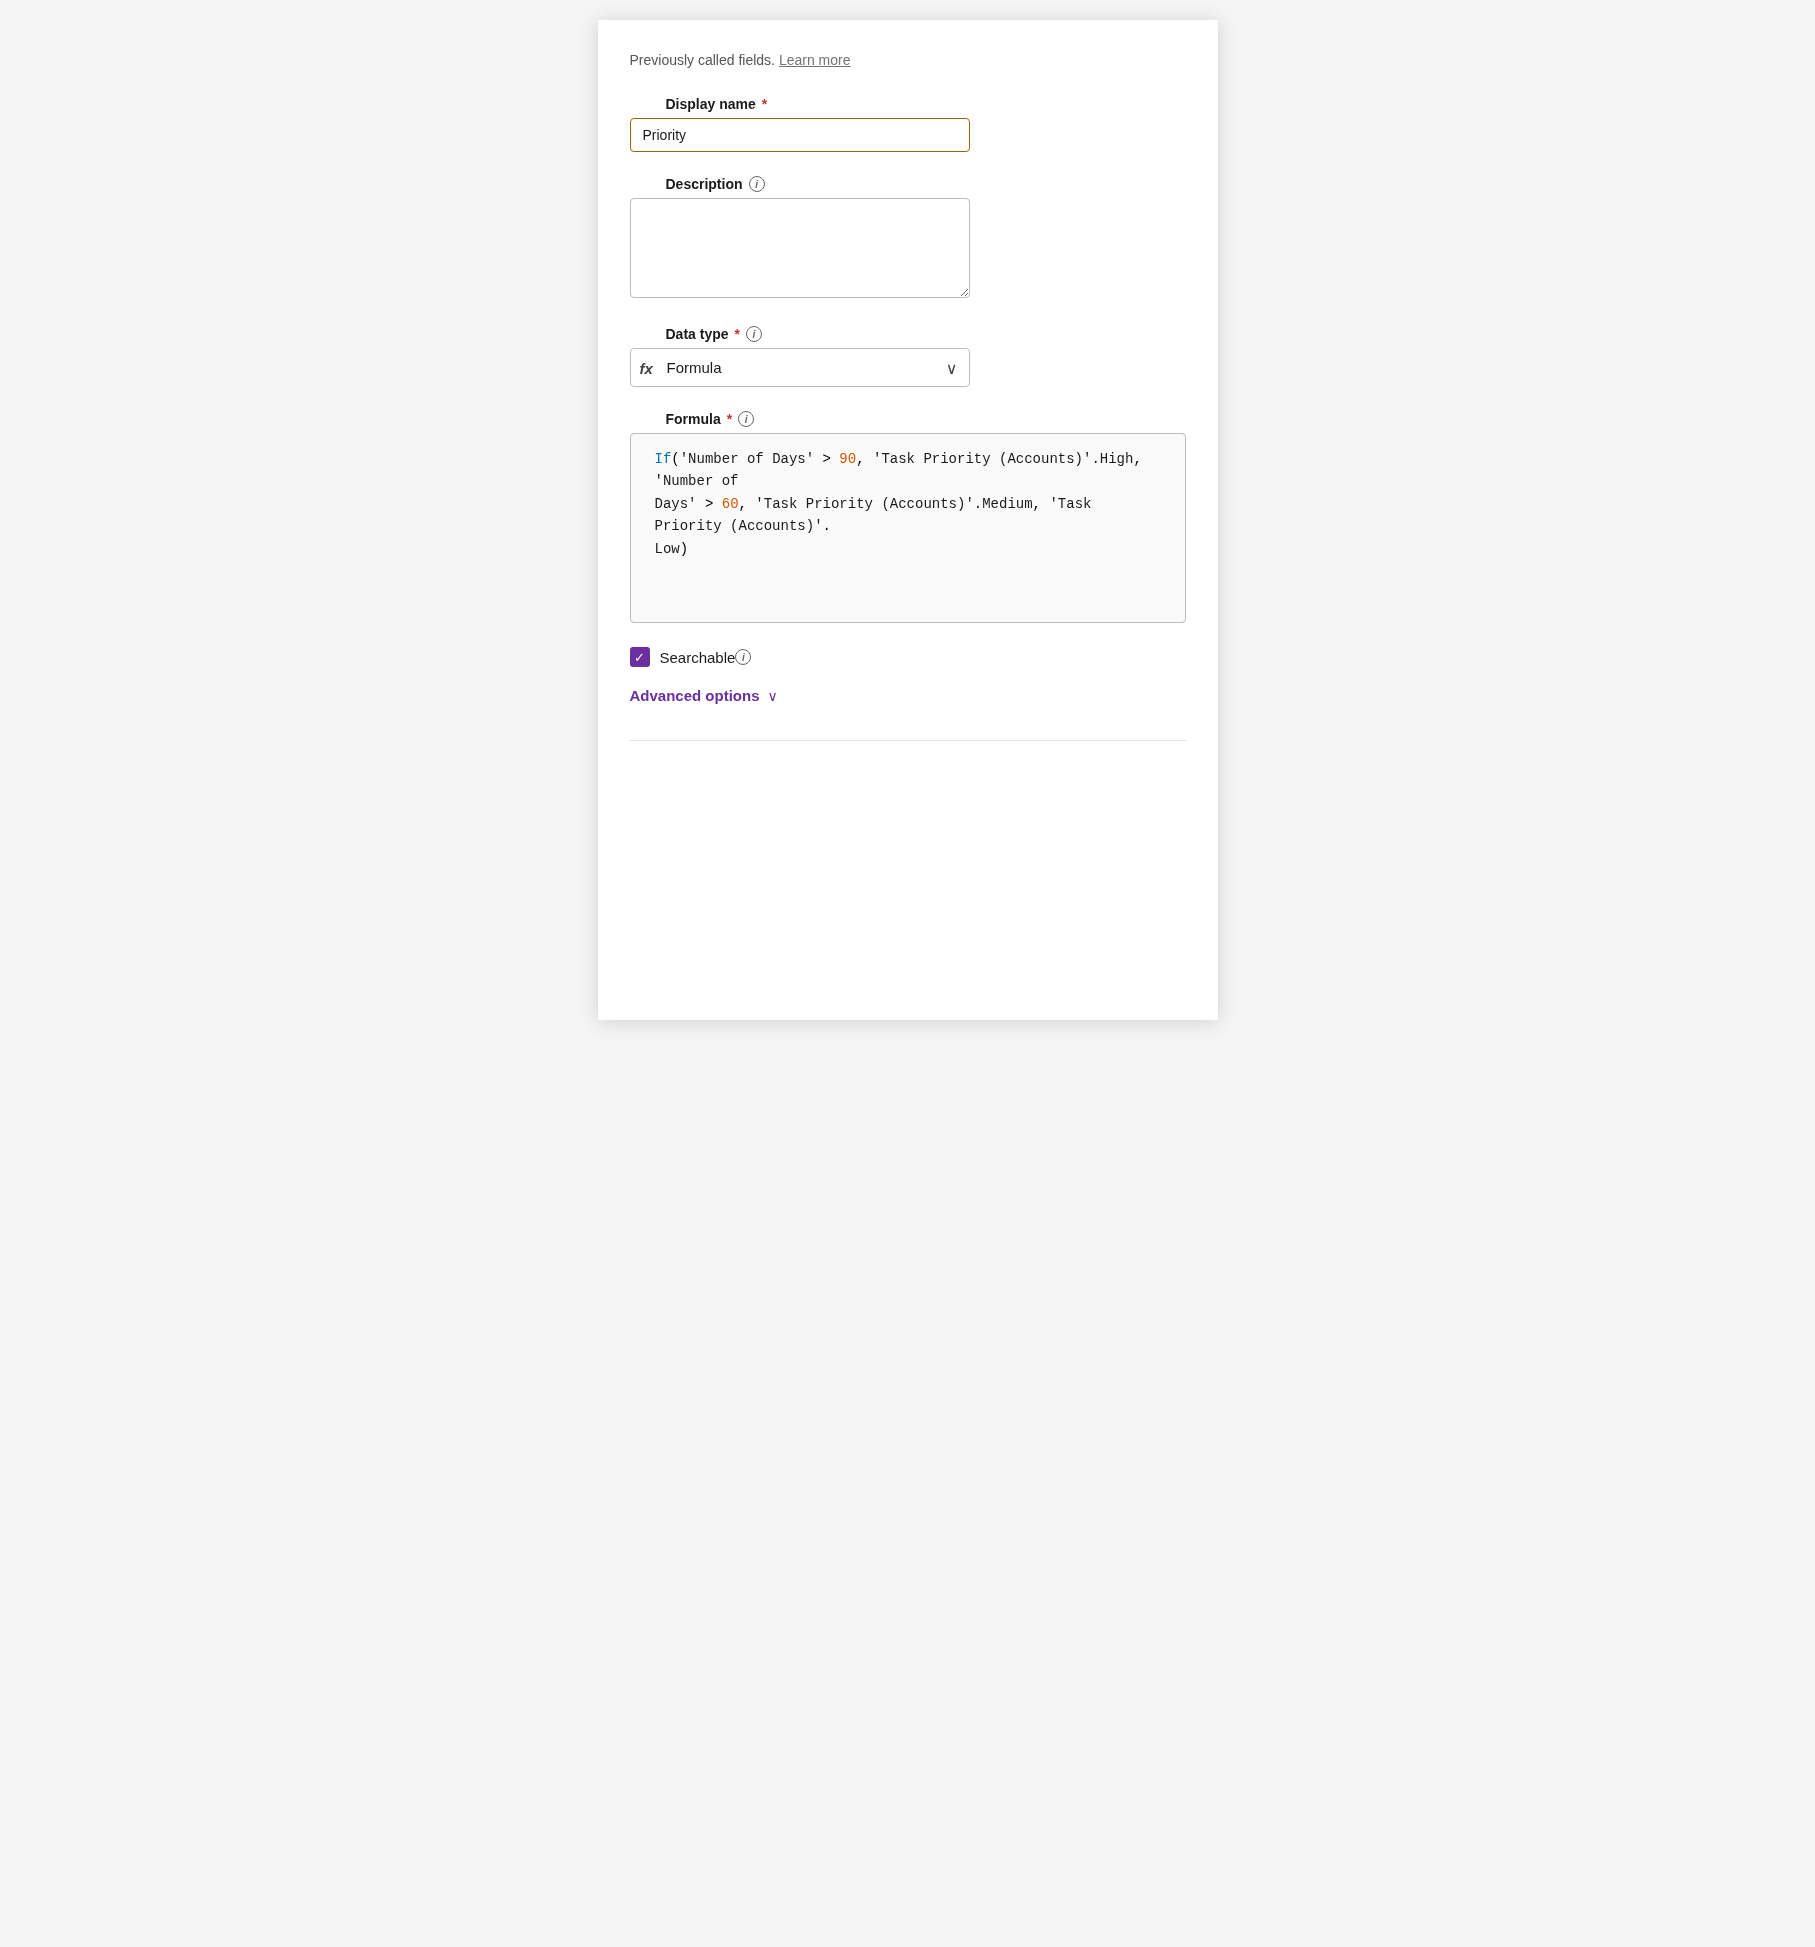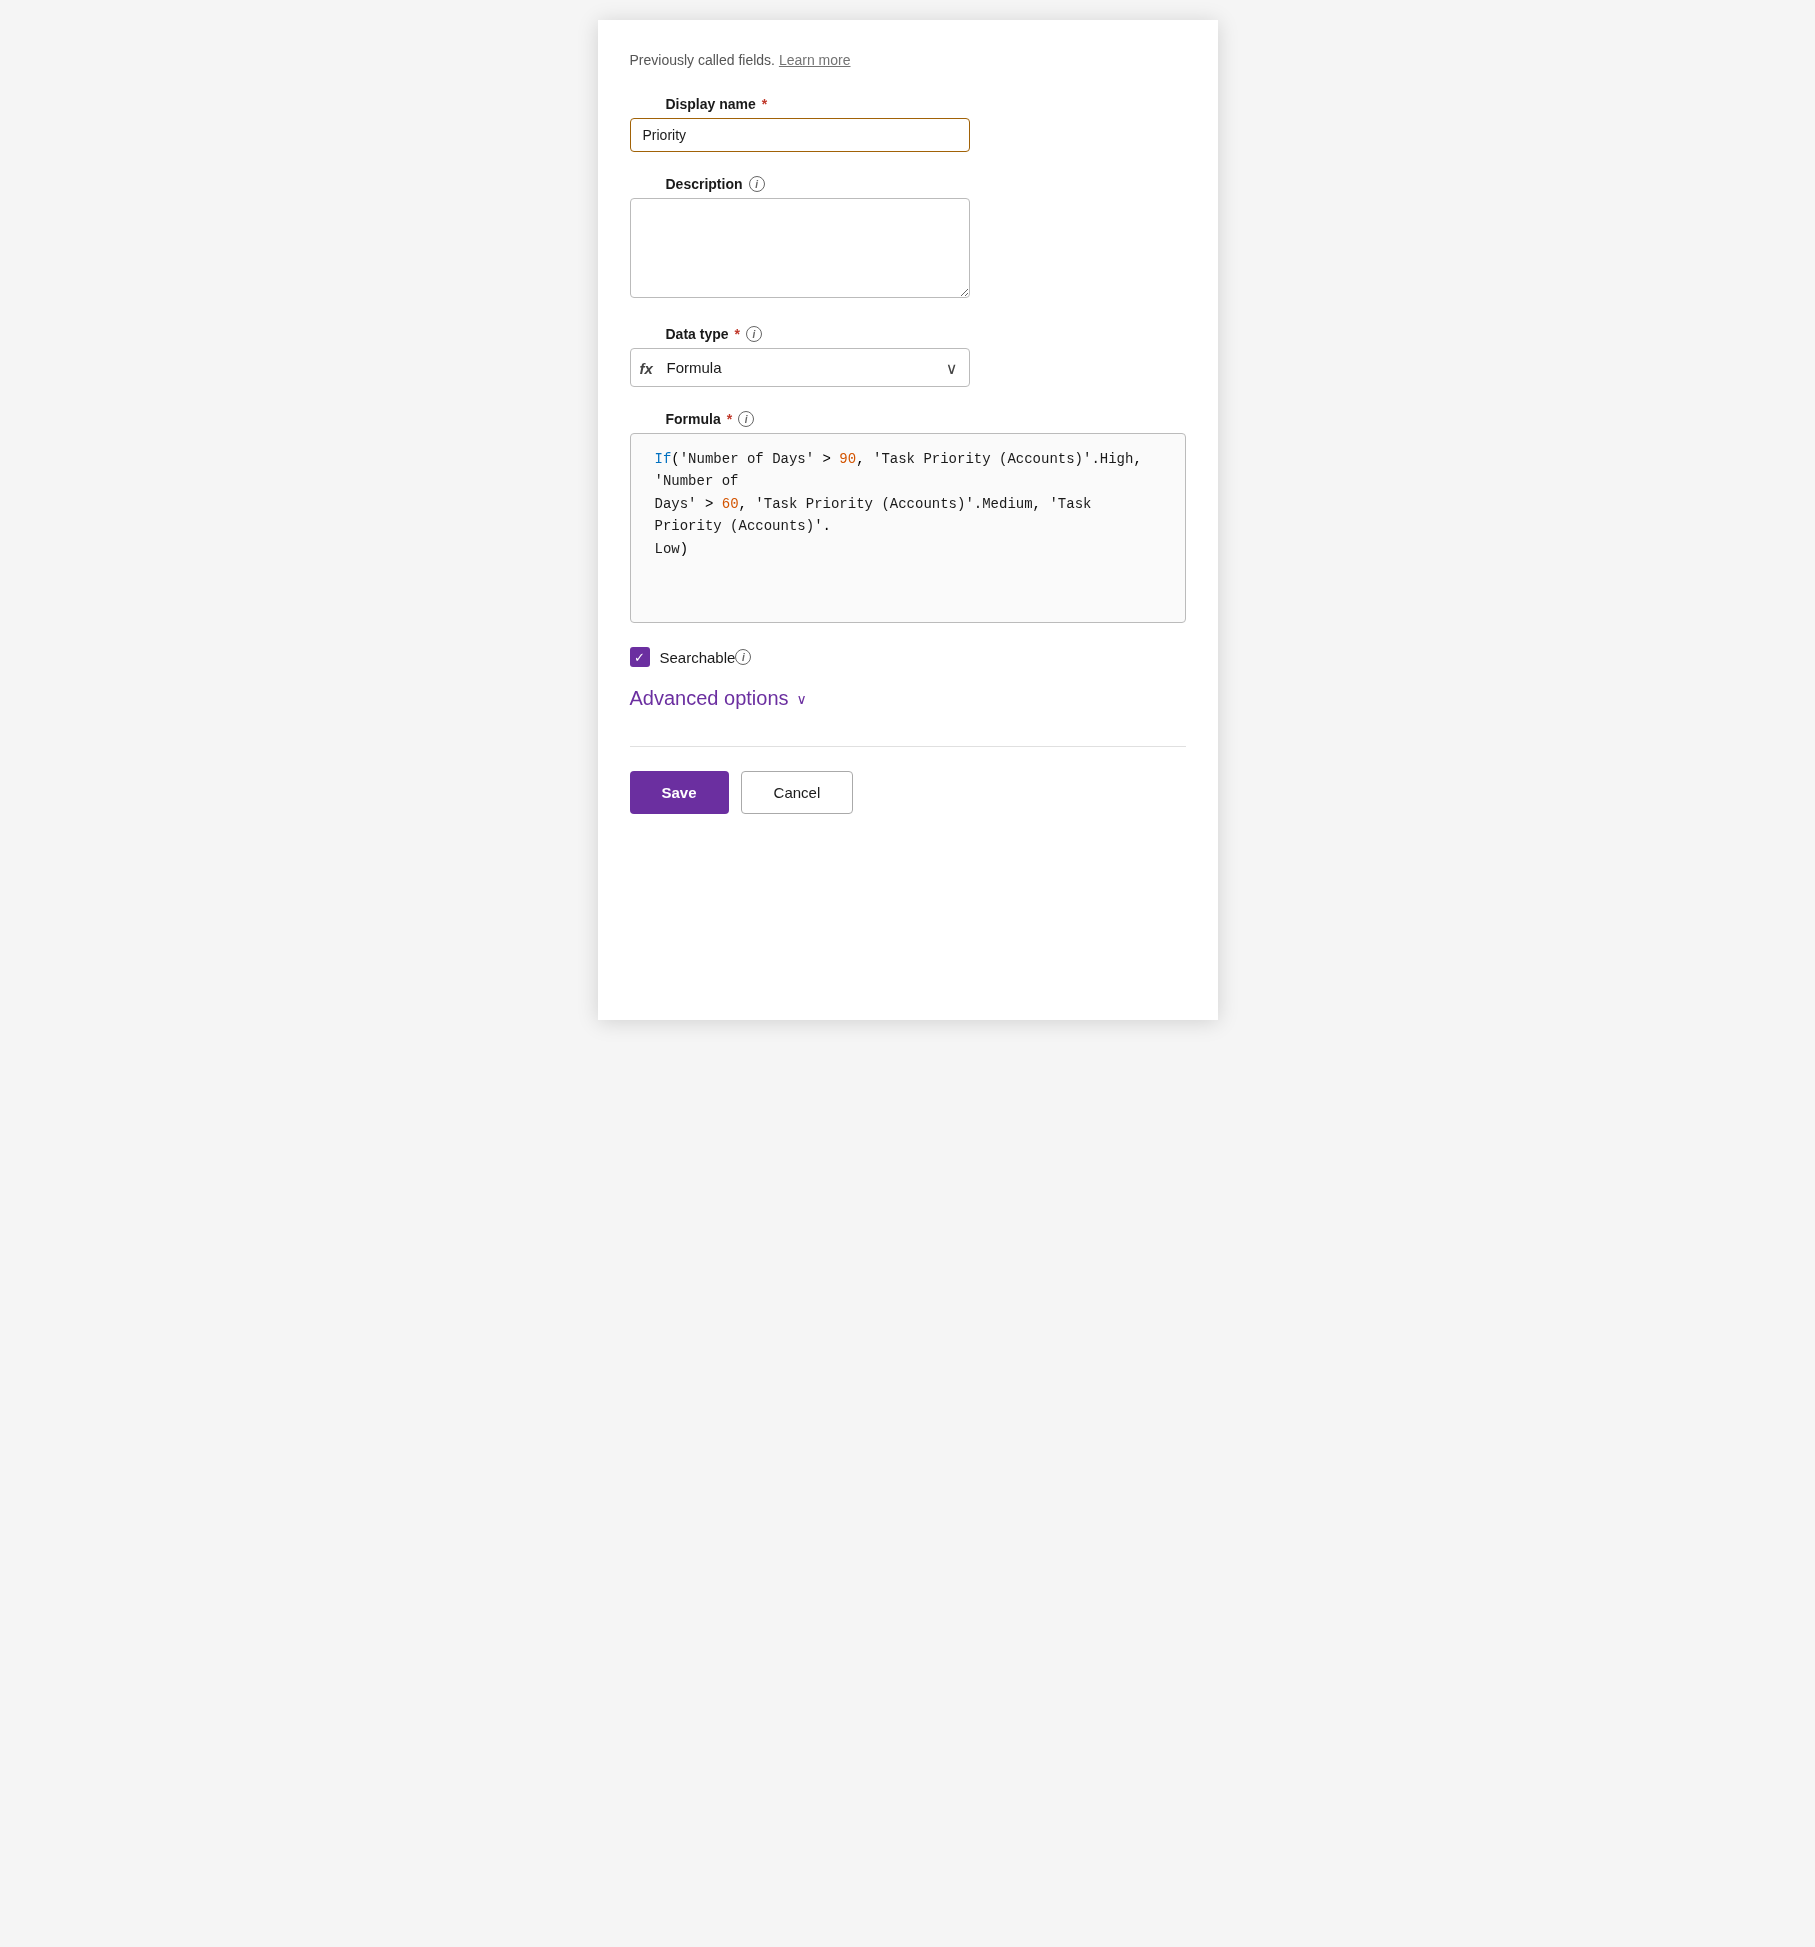--- a/index.html
+++ b/index.html
@@ -226,22 +226,22 @@
     .advanced-options-row {
       display: flex;
       align-items: center;
       gap: 8px;
       margin-bottom: 36px;
       cursor: pointer;
     }
 
     .advanced-options-text {
       color: #6b2fa0;
-      font-size: 20px;
-      font-weight: 400;
+      font-size: 15px;
+      font-weight: 700;
     }
 
     .advanced-chevron {
       color: #6b2fa0;
       font-size: 14px;
     }
 
     .divider {
       border: none;
       border-top: 1px solid #e0e0e0;
@@ -342,18 +342,14 @@
     </span>
   </div>
 
   <div class="advanced-options-row">
     <span class="advanced-options-text">Advanced options</span>
     <span class="advanced-chevron">∨</span>
   </div>
 
   <hr class="divider">
 
-  <div class="button-row">
-    <button class="btn-save">Save</button>
-    <button class="btn-cancel">Cancel</button>
-  </div>
 
 </div>
 
 </body></html>

